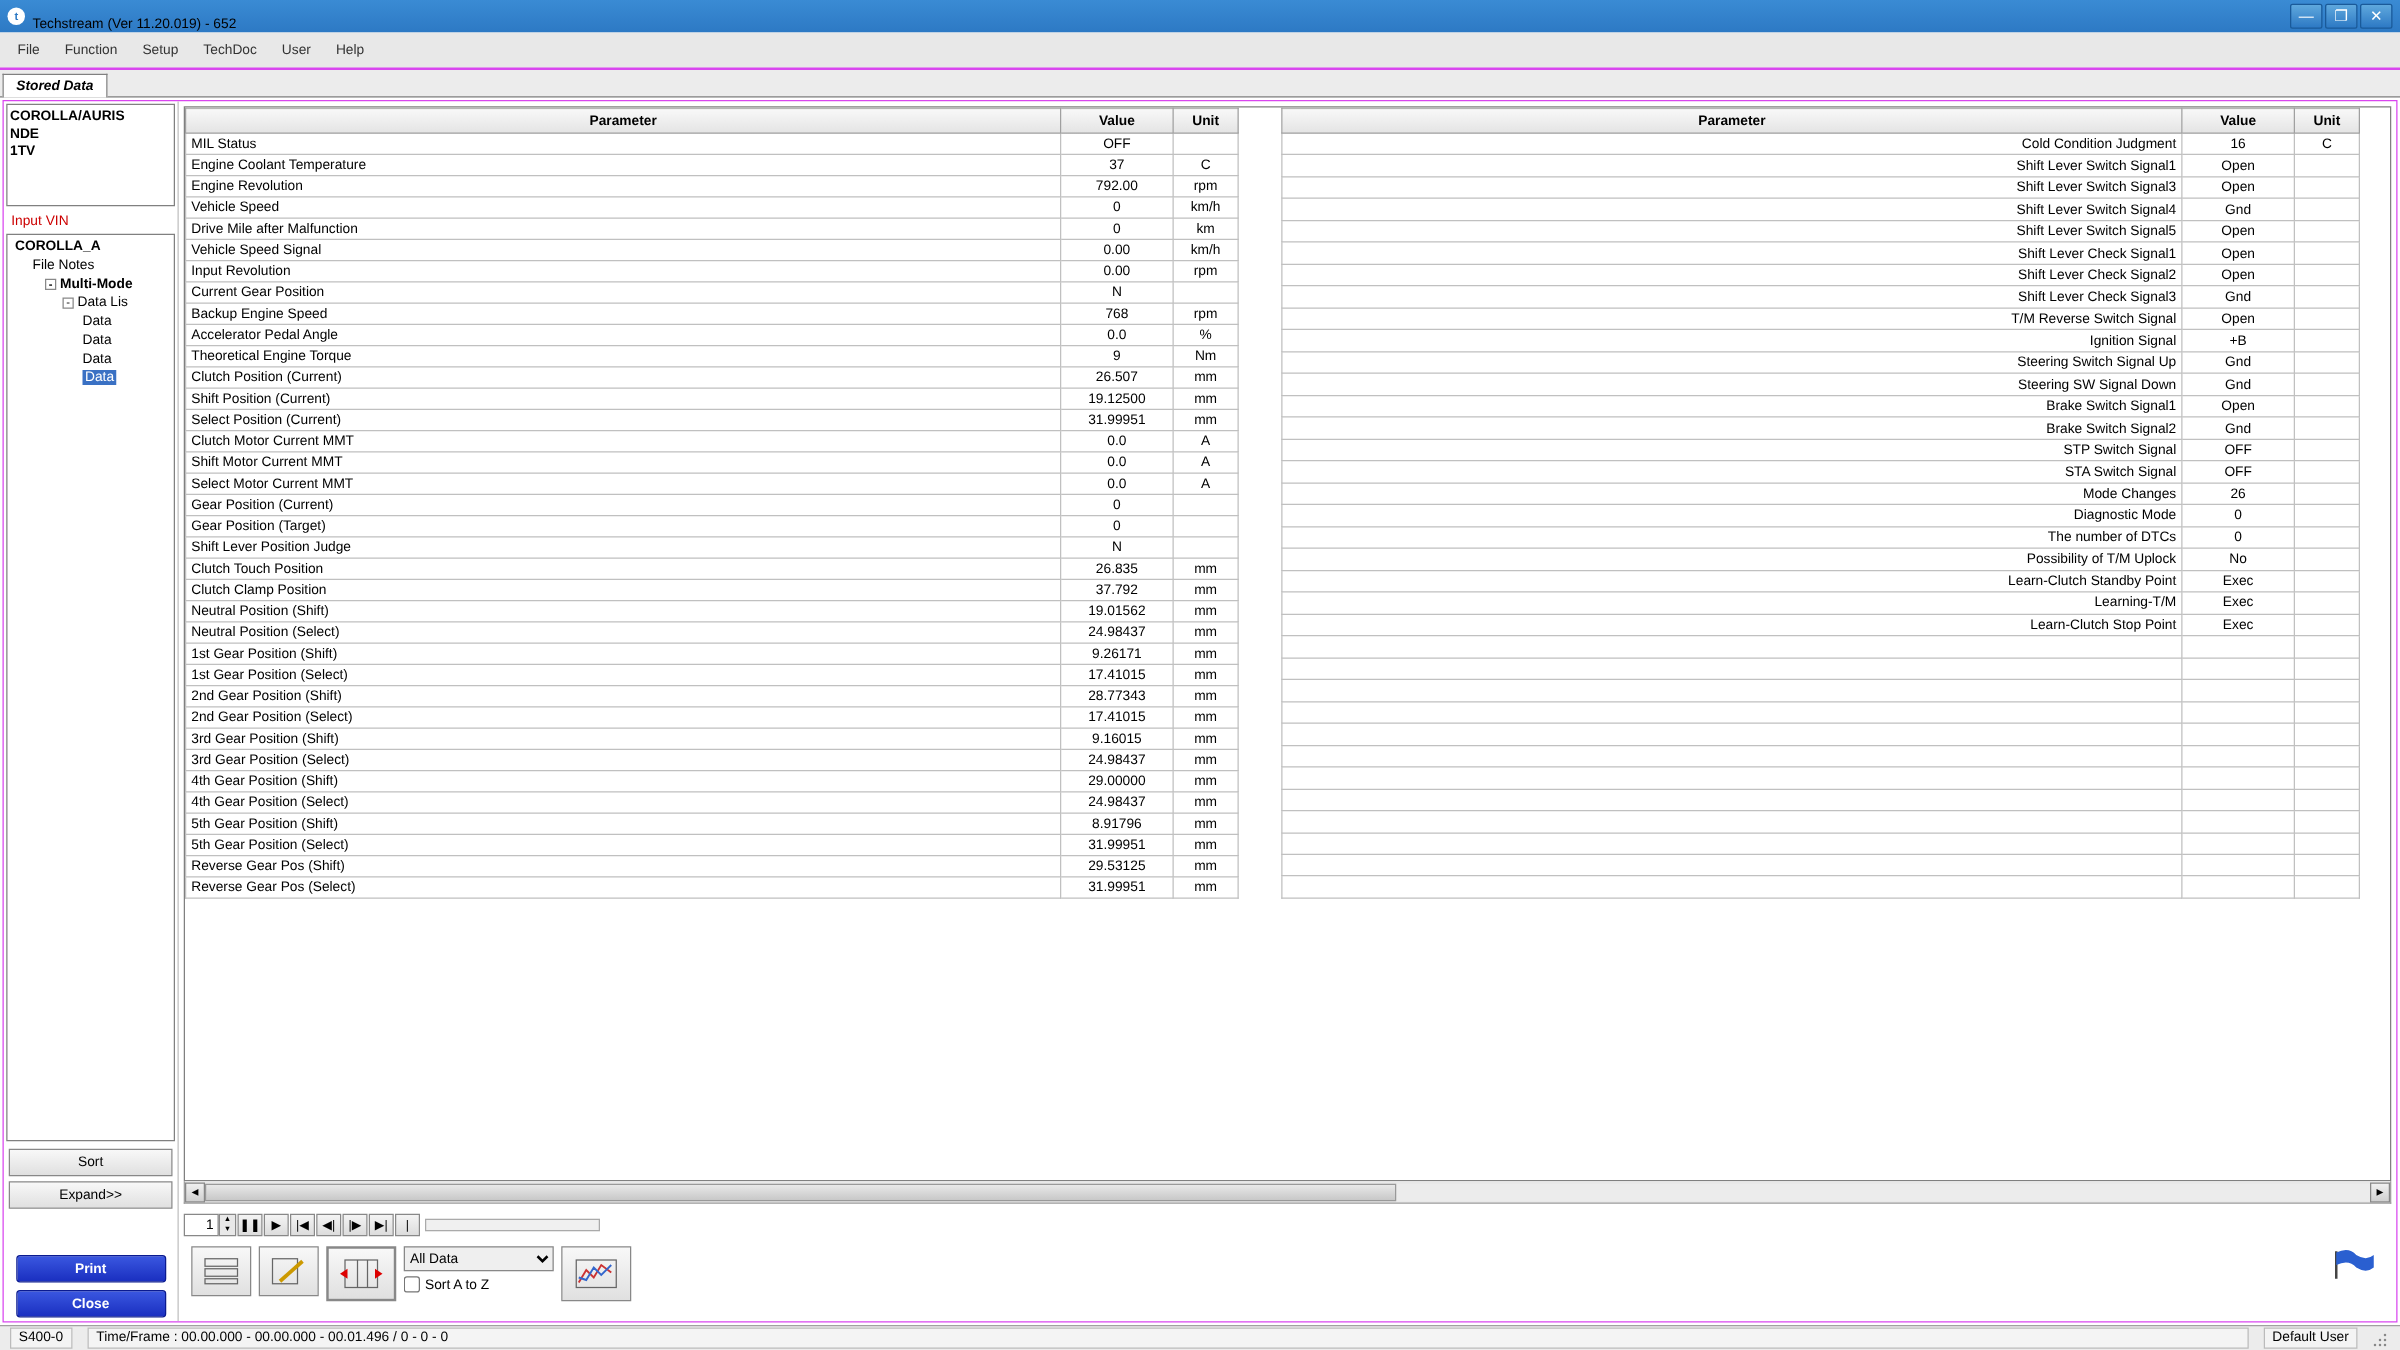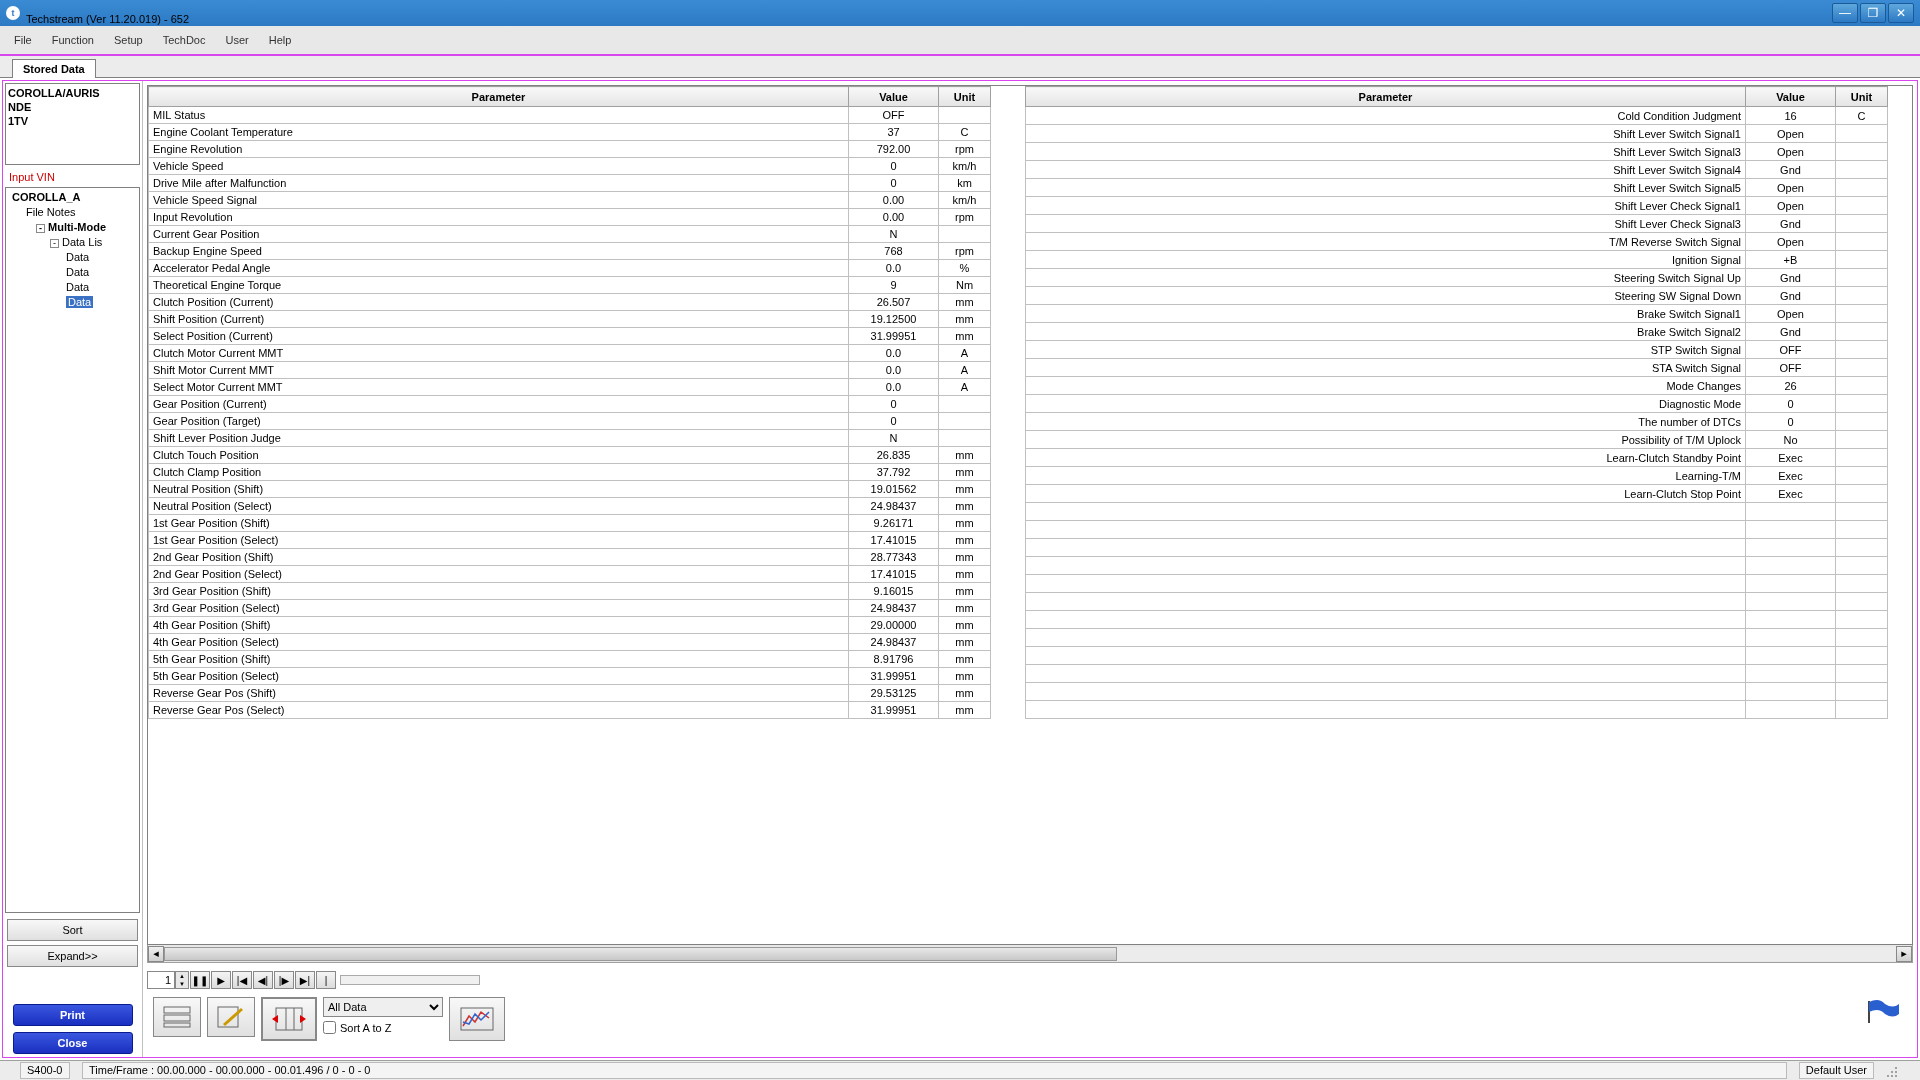--- a/index.html
+++ b/index.html
@@ -5,21 +5,21 @@
 * { margin: 0; padding: 0; box-sizing: border-box; font-family: Arial, sans-serif; font-size: 11px; }
 body { width: 1920px; height: 1080px; overflow: hidden; background: #fff; display: flex; flex-direction: column; }
 .titlebar { background: linear-gradient(to bottom, #3a8bd4, #2d79c4); height: 26px; display: flex; align-items: center; padding: 0 6px; color: #fff; justify-content: space-between; }
 .titlebar-left { display: flex; align-items: center; gap: 6px; }
 .titlebar-icon { width: 14px; height: 14px; background: #fff; border-radius: 50%; display:flex;align-items:center;justify-content:center;color:#2d79c4;font-weight:bold;font-size:9px; }
 .title-text { color: #000; margin-top: 12px; }
 .win-controls { display: flex; gap: 0; }
 .win-btn { width: 26px; height: 20px; background: linear-gradient(to bottom,#5fa8dd,#2d79c4); display:flex; align-items:center; justify-content:center; color:#fff; font-size:12px; cursor:pointer; border:1px solid #1a5a99; border-radius:2px; margin-left:2px;}
 .menubar { background: #e8e8e8; height: 22px; display:flex; align-items:center; padding: 14px 4px; border-bottom:2px solid #d946ef; }
 .menu-item { padding: 2px 10px; color:#333; cursor:pointer; }
-.tabbar { height: 22px; display:flex; align-items:flex-end; background:#ececec; border-bottom:1px solid #808080; padding-left:12px;}
+.tabbar { height: 22px; display:flex; align-items:flex-end; background:#ececec; border-bottom:1px solid #808080; padding-left:2px;font-style:italic;}
 .tab { background:#fff; border:1px solid #808080; border-bottom:none; padding:3px 10px; position:relative; top:1px; font-weight:bold; }
 .main-area { flex:1; display:flex; border:1px solid #d946ef; margin:2px; overflow:hidden; }
 .left-panel { width: 140px; display:flex; flex-direction:column; border-right:1px solid #c0c0c0; }
 .lp-top { border:1px solid #808080; margin:2px; padding:2px; height:82px; overflow:hidden; }
 .lp-top div { font-weight:bold; white-space:nowrap; line-height:14px; }
 .input-vin { color:#c00; padding:4px 6px 2px 6px; }
 .tree-box { border:1px solid #808080; margin:2px; flex:1; overflow:hidden; padding:2px; }
 .tree-line { white-space:nowrap; line-height:15px; }
 .tree-indent0 { padding-left: 4px; font-weight:bold;}
 .tree-indent1 { padding-left: 18px;}
@@ -50,21 +50,21 @@
 .spinner { width:14px; height:18px; border:1px solid #888; display:flex;flex-direction:column;}
 .spinner div{flex:1;font-size:6px;display:flex;align-items:center;justify-content:center;background:#e8e8e8;}
 .pb-btn { width:20px; height:18px; border:1px solid #888; background:linear-gradient(to bottom,#f4f4f4,#dcdcdc); display:flex;align-items:center;justify-content:center; font-size:10px; margin-left:1px; cursor:pointer;}
 .bottom-toolbar { height:56px; margin:4px; display:flex; align-items:flex-start; gap:6px; padding-left:6px;}
 .tb-icon { width:48px; height:40px; border:1px solid #888; background:linear-gradient(to bottom,#f8f8f8,#e0e0e0); display:flex;align-items:center;justify-content:center; cursor:pointer;}
 .tb-icon2 { width:56px; height:44px; border:1px solid #888; background:linear-gradient(to bottom,#f8f8f8,#e0e0e0); display:flex;align-items:center;justify-content:center; cursor:pointer;}
 .tb-group { display:flex; flex-direction:column; gap:4px;}
 .tb-select { width:120px; height:20px; border:1px solid #888;}
 .tb-check { display:flex; align-items:center; gap:4px;}
 .flag-icon { margin-left:auto; margin-right:10px; width:40px;height:30px; display:flex;align-items:center;justify-content:center;}
-.statusbar { height:20px; background:#ececec; border-top:1px solid #a0a0a0; display:flex; align-items:center; padding:0 20px; gap:12px;}
+.statusbar { height:20px; background:#ececec; border-top:1px solid #a0a0a0; display:flex; align-items:center; padding:0 8px; gap:12px;}
 .status-cell { border:1px solid #bbb; padding:1px 6px; height:17px; background:#f4f4f4;}
 .status-cell:first-child{width:50px;}
 .status-right{margin-left:auto;}
 svg{display:block;}
 </style>
 </head>
 <body>
 
 <div class="titlebar">
   <div class="titlebar-left">
@@ -342,20 +342,25 @@
                 <td class="col-value">Gnd</td>
                 <td class="col-unit"></td>
               </tr>
               <tr>
                 <td class="col-param-r">Shift Lever Switch Signal5</td>
                 <td class="col-value">Open</td>
                 <td class="col-unit"></td>
               </tr>
               <tr>
                 <td class="col-param-r">Shift Lever Check Signal1</td>
+                <td class="col-value">Open</td>
+                <td class="col-unit"></td>
+              </tr>
+              <tr>
+                <td class="col-param-r">Shift Lever Check Signal2</td>
                 <td class="col-value">Open</td>
                 <td class="col-unit"></td>
               </tr>
               <tr>
                 <td class="col-param-r">Shift Lever Check Signal3</td>
                 <td class="col-value">Gnd</td>
                 <td class="col-unit"></td>
               </tr>
               <tr>
                 <td class="col-param-r">T/M Reverse Switch Signal</td>

